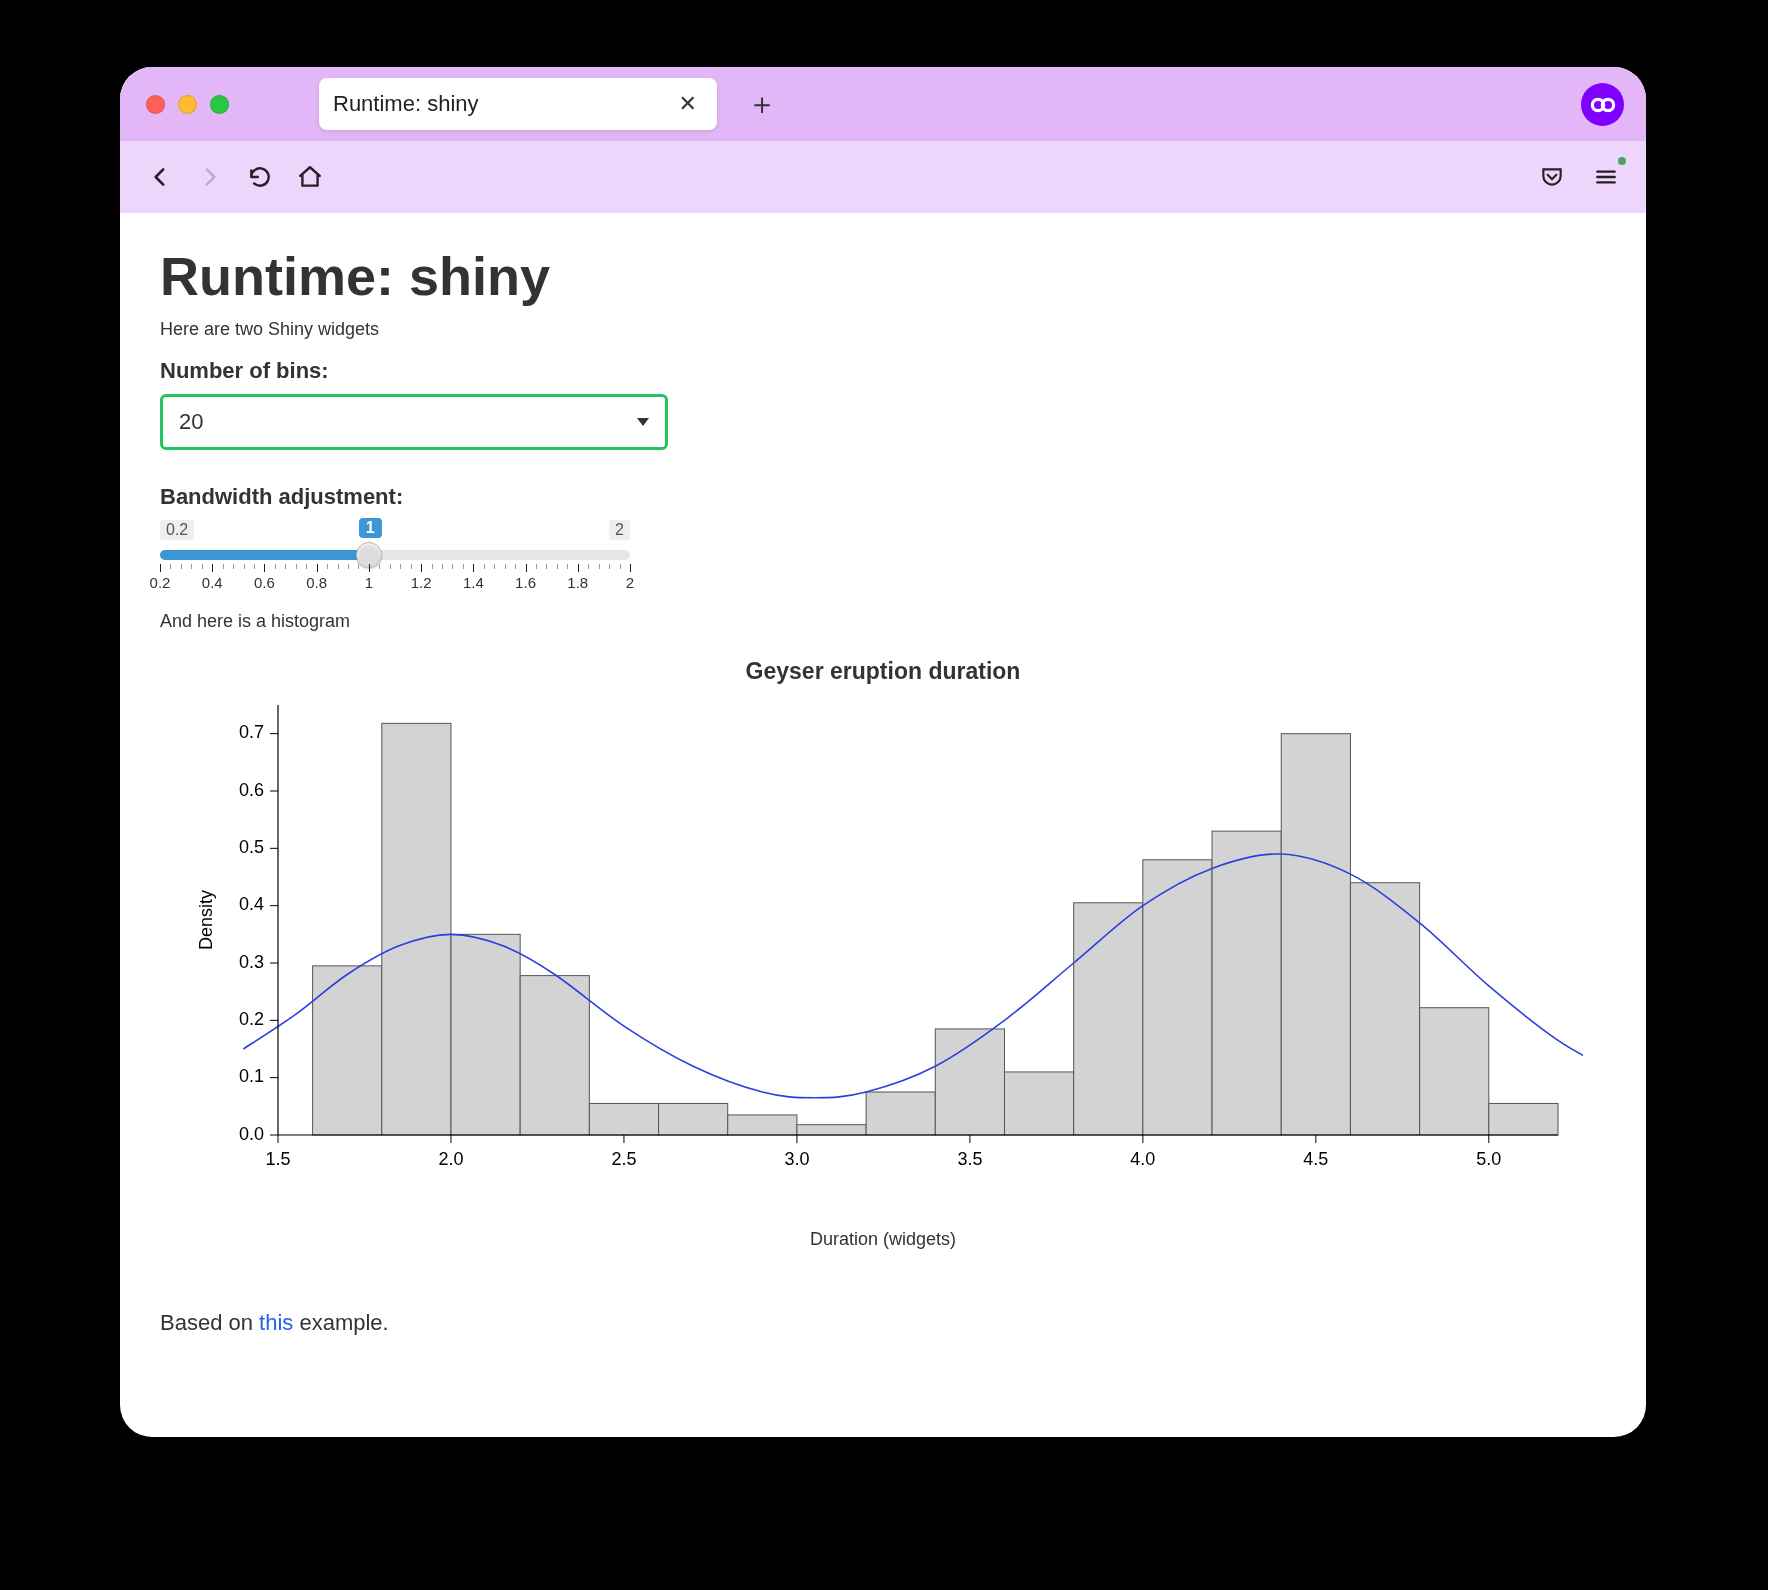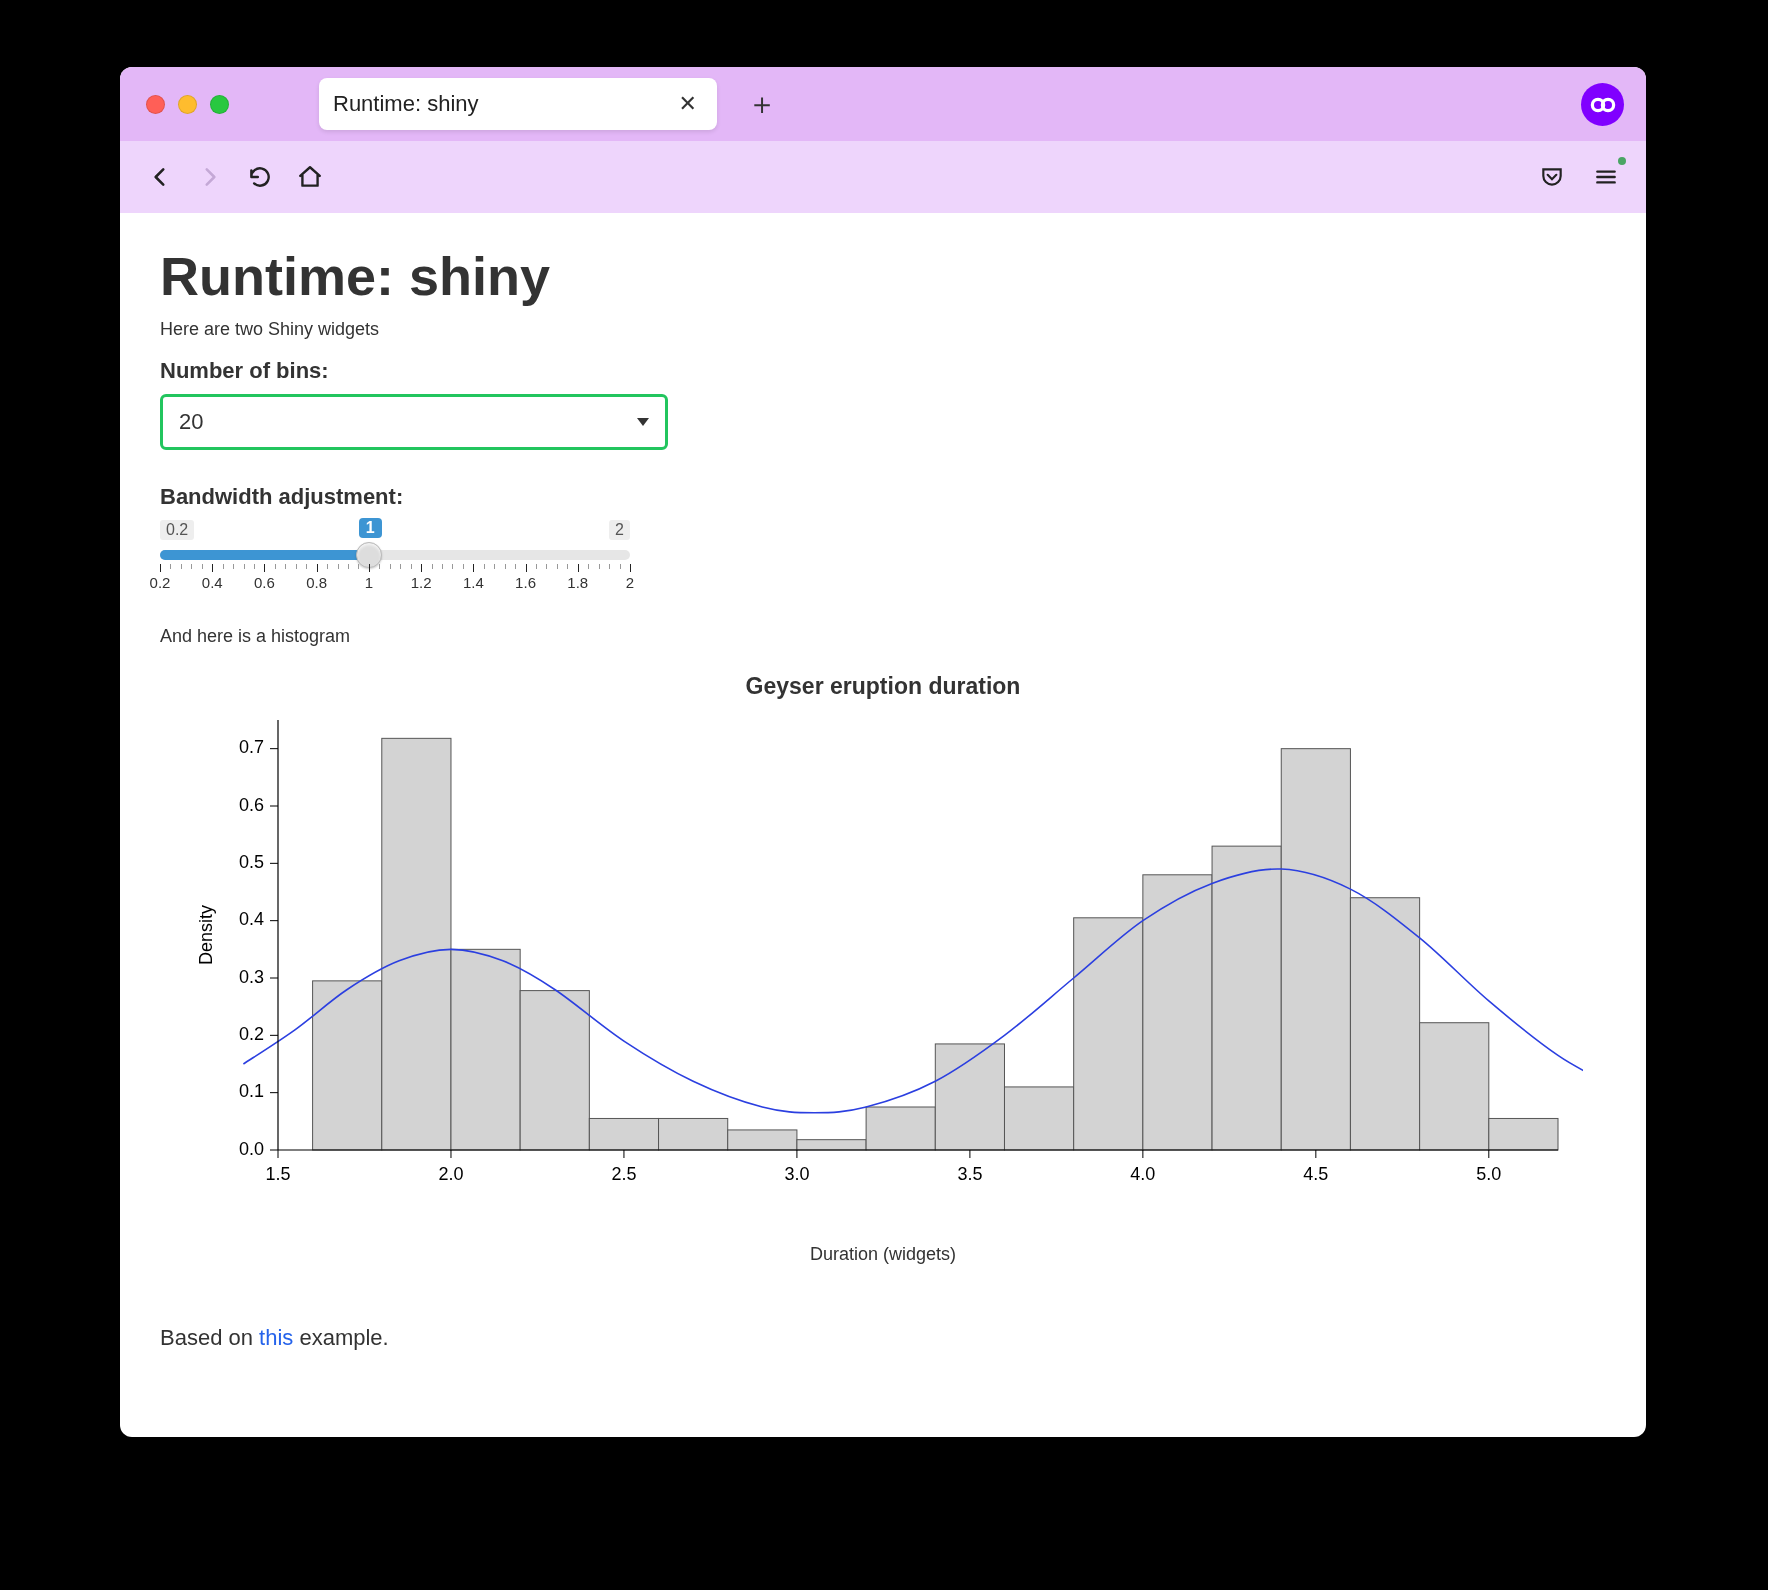--- a/index.html
+++ b/index.html
@@ -14,21 +14,21 @@
     position: relative;
     background: #000;
   }
   .window {
     position: absolute;
     left: 120px;
     top: 67px;
     width: 1526px;
     height: 1370px;
     background: #fff;
-    border-radius: 12px;
+    border-radius: 32px;
     overflow: hidden;
     box-shadow: 0 30px 60px rgba(0,0,0,.45);
   }
   
   .titlebar {
     background: #e3b7f7;
     height: 74px;
     display: flex;
     align-items: center;
     position: relative;
@@ -352,21 +352,21 @@
             <div class="ticklabel" style="left: 33.3333%;">0.8</div>
             <div class="ticklabel" style="left: 44.4444%;">1</div>
             <div class="ticklabel" style="left: 55.5556%;">1.2</div>
             <div class="ticklabel" style="left: 66.6667%;">1.4</div>
             <div class="ticklabel" style="left: 77.7778%;">1.6</div>
             <div class="ticklabel" style="left: 88.8889%;">1.8</div>
             <div class="ticklabel" style="left: 100%;">2</div>
           </div>
       </div>
 
-      <div class="body-text" style="margin-top:34px">And here is a histogram</div>
+      <div class="body-text" style="margin-top:19px">And here is a histogram</div>
 
       <div class="chart-box">
         <div class="chart-title">Geyser eruption duration</div>
         <div class="plot">
           <svg id="plot-svg" viewBox="0 0 1400 500" preserveAspectRatio="none">
               <rect x="129.59459459459464" y="270.8666666666667" width="69.18918918918916" height="169.13333333333333" fill="#d3d3d3" stroke="#555" stroke-width="1"></rect>
               <rect x="198.7837837837838" y="28.346666666666692" width="69.18918918918911" height="411.6533333333333" fill="#d3d3d3" stroke="#555" stroke-width="1"></rect>
               <rect x="267.9729729729729" y="239.33333333333334" width="69.18918918918928" height="200.66666666666666" fill="#d3d3d3" stroke="#555" stroke-width="1"></rect>
               <rect x="337.1621621621622" y="280.61333333333334" width="69.18918918918928" height="159.38666666666666" fill="#d3d3d3" stroke="#555" stroke-width="1"></rect>
               <rect x="406.3513513513513" y="408.46666666666664" width="69.18918918918928" height="31.53333333333336" fill="#d3d3d3" stroke="#555" stroke-width="1"></rect>

